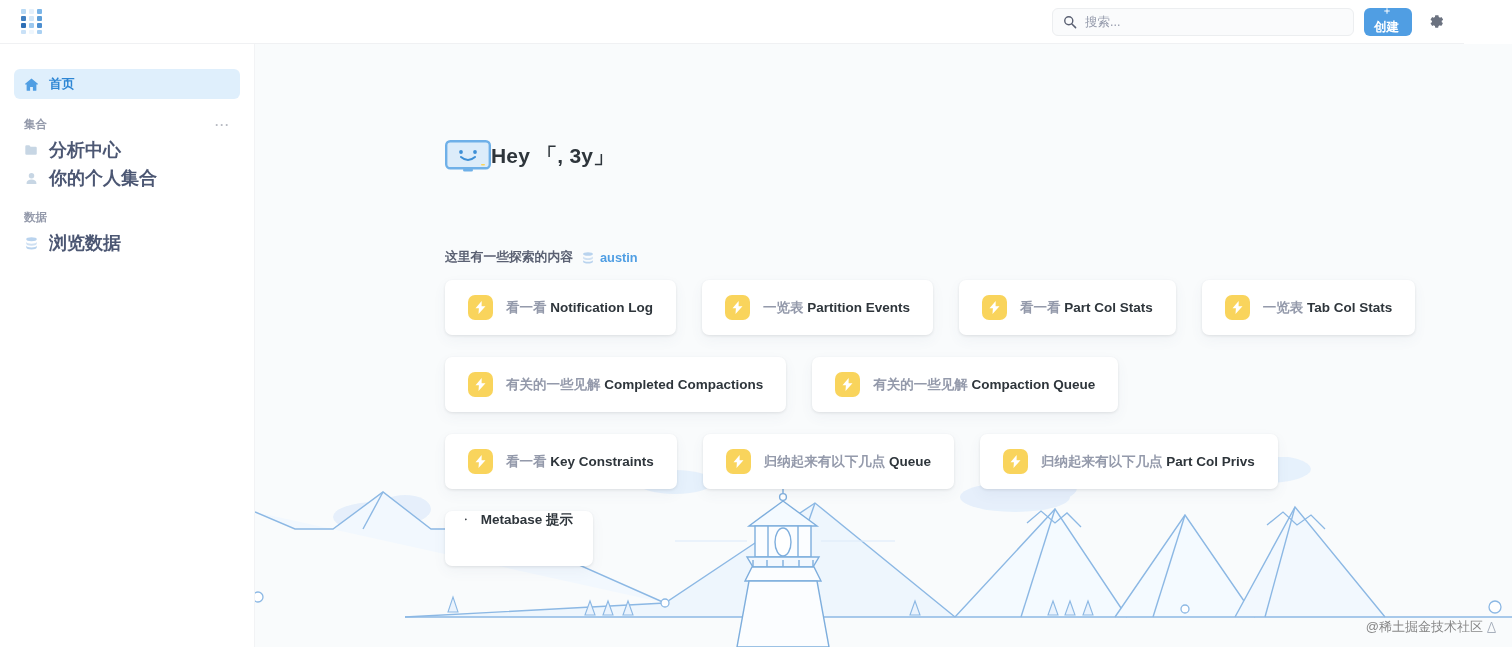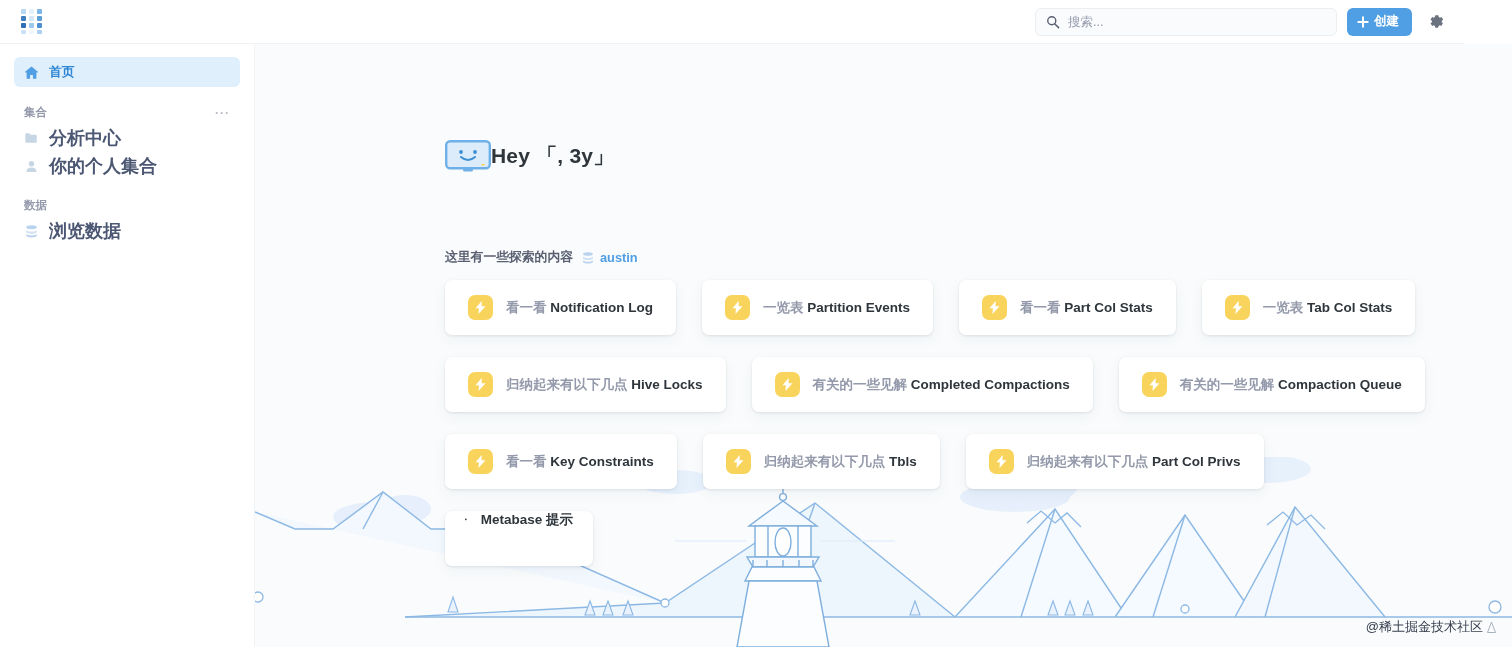--- a/index.html
+++ b/index.html
@@ -36,35 +36,36 @@
     font-family: "Liberation Sans", sans-serif;
     font-size: 12.5px; color: #4c5773; width: 100%;
   }
   .search-input::placeholder { color: #949aab; }
 
   .create-btn {
     height: 28px; padding: 0 13px 0 10px; border-radius: 6px; border: none;
     background: #509ee3; color: #fff; font-size: 12.5px; font-weight: 700;
     display:flex; align-items:center; gap: 5px; cursor: pointer;
     font-family: "Liberation Sans", sans-serif;
+    flex-direction: column;
   }
   .gear-btn {
     width: 28px; height: 28px; border: none; background: transparent;
     display:flex; align-items:center; justify-content:center; cursor:pointer;
   }
 
   
   .sidebar {
     position: absolute; top: 44px; left: 0; width: 255px; height: 603px;
     background: #ffffff; border-right: 1px solid #f2f3f5;
     padding-top: 12px; z-index: 30;
   }
   .nav-item {
     display:flex; align-items:center; gap: 10px;
-    height: 30px; margin: 1px 14px; padding: 0 10px; border-radius: 6px;
+    height: 30px; margin: 13px 14px; padding: 0 10px; border-radius: 6px;
     font-size: 12.8px; color: #4c5773; cursor: pointer; font-weight: 700;
   }
   .nav-item.active { background: #dfeffc; color: #2d86d4; }
   .nav-item .label { line-height: 1; }
 
   .sec-head {
     display:flex; align-items:center; justify-content: space-between;
     margin: 18px 24px 4px 24px;
     font-size: 11.5px; color: #949aab; font-weight: 700;
   }
@@ -116,21 +117,21 @@
   .tips-card {
     background:#fff; border-radius: 7px;
     box-shadow: 0 1px 3px rgba(0,0,0,.09), 0 5px 14px rgba(70,90,120,.055);
     height: 55px; width: 148px; display:flex; align-items:flex-start; gap: 14px;
     padding: 0 20px; cursor:pointer;
   }
   .tips-text { font-size: 13.5px; color: #2e353b; font-weight: 700; white-space: nowrap;}
 
   .watermark {
     position: absolute; right: 16px; bottom: 11px; z-index: 8;
-    font-size: 13px; color: #0f172a; opacity: .85;
+    font-size: 13px; color: #737373; opacity: .85;
     font-family: "Liberation Sans", sans-serif;
     display: flex; align-items: center; gap: 4px;
   }
 </style>
 </head>
 <body>
 
 <div class="app">
 
   <div class="topbar">
@@ -375,31 +376,20 @@
         </div>
 
         <div class="card-row">
           <div class="card">
             <span class="bolt-chip">
               <svg width="11" height="13" viewBox="0 0 10 13">
                   <path d="M6.2 0 0 7.3h3.4L3 13 10 5.3H6.1z" fill="#fff"></path>
                 </svg>
             </span>
             <span class="card-text">
-              <span class="verb">归纳起来有以下几点</span>
-              <span>Hive Locks</span>
-            </span>
-          </div>
-          <div class="card">
-            <span class="bolt-chip">
-              <svg width="11" height="13" viewBox="0 0 10 13">
-                  <path d="M6.2 0 0 7.3h3.4L3 13 10 5.3H6.1z" fill="#fff"></path>
-                </svg>
-            </span>
-            <span class="card-text">
               <span class="verb">有关的一些见解</span>
               <span>Completed Compactions</span>
             </span>
           </div>
           <div class="card">
             <span class="bolt-chip">
               <svg width="11" height="13" viewBox="0 0 10 13">
                   <path d="M6.2 0 0 7.3h3.4L3 13 10 5.3H6.1z" fill="#fff"></path>
                 </svg>
             </span>
@@ -423,21 +413,21 @@
             </span>
           </div>
           <div class="card">
             <span class="bolt-chip">
               <svg width="11" height="13" viewBox="0 0 10 13">
                   <path d="M6.2 0 0 7.3h3.4L3 13 10 5.3H6.1z" fill="#fff"></path>
                 </svg>
             </span>
             <span class="card-text">
               <span class="verb">归纳起来有以下几点</span>
-              <span>Tbls</span>
+              <span>Queue</span>
             </span>
           </div>
           <div class="card">
             <span class="bolt-chip">
               <svg width="11" height="13" viewBox="0 0 10 13">
                   <path d="M6.2 0 0 7.3h3.4L3 13 10 5.3H6.1z" fill="#fff"></path>
                 </svg>
             </span>
             <span class="card-text">
               <span class="verb">归纳起来有以下几点</span>

